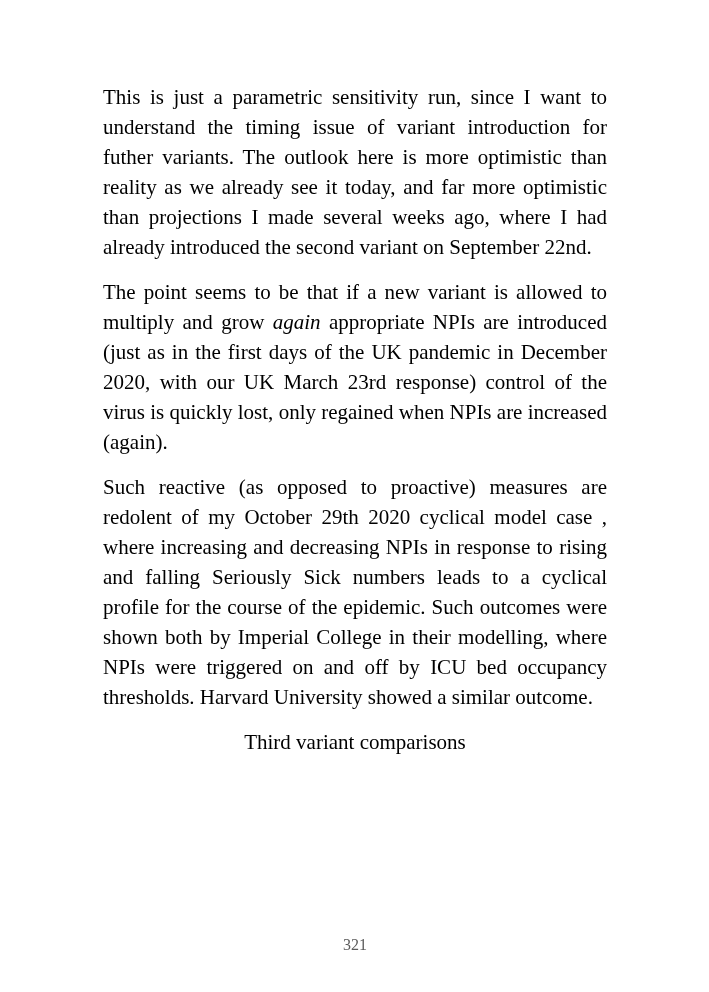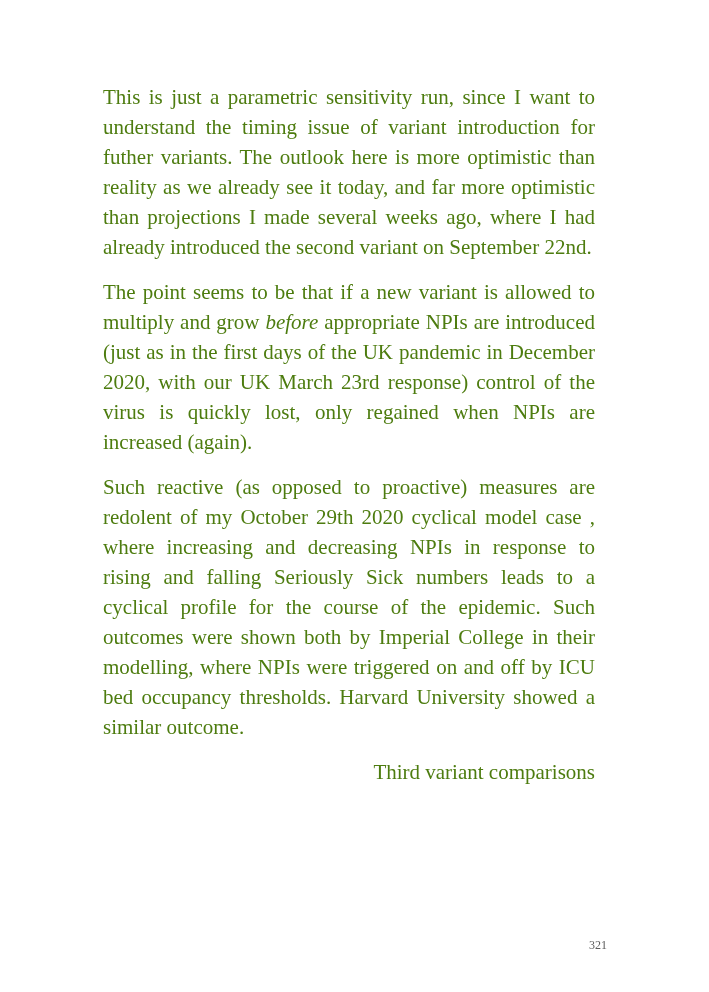--- a/index.html
+++ b/index.html
@@ -14,50 +14,50 @@
     background: #ffffff;
     overflow: hidden;
   }
   .content {
     position: absolute;
     left: 103px;
     top: 82px;
     width: 504px;
   }
   .content p {
-    margin: 0 12px 15px 0;
+    margin: 0 0 15px 0;
     font-family: "Liberation Serif", "DejaVu Serif", serif;
     font-size: 21px;
     line-height: 30px;
-    color: #4d7c0f;
+    color: #000000;
     text-align: justify;
     text-justify: inter-word;
   }
   .content p.no-justify {
-    text-align: right;
+    text-align: center;
   }
   .content em {
     font-style: italic;
   }
   .page-footer {
     position: absolute;
     left: 103px;
     top: 938px;
     width: 504px;
-    text-align: right;
+    text-align: center;
     font-family: "Liberation Serif", "DejaVu Serif", serif;
-    font-size: 12px;
+    font-size: 16px;
     line-height: 14px;
     color: #5c5c5c;
   }
 </style>
 </head>
 <body>
 
 <div class="page">
   <div class="content">
     <p>This is just a parametric sensitivity run, since I want to understand the timing issue of variant introduction for futher variants. The outlook here is more optimistic than reality as we already see it today, and far more optimistic than projections I made several weeks ago, where I had already introduced the second variant on September 22nd.</p>
-    <p><span>The point seems to be that if a new variant is allowed to multiply and grow </span><em>before</em><span> appropriate NPIs are introduced (just as in the first days of the UK pandemic in December 2020, with our UK March 23rd response) control of the virus is quickly lost, only regained when NPIs are increased (again).</span></p>
+    <p><span>The point seems to be that if a new variant is allowed to multiply and grow </span><em>again</em><span> appropriate NPIs are introduced (just as in the first days of the UK pandemic in December 2020, with our UK March 23rd response) control of the virus is quickly lost, only regained when NPIs are increased (again).</span></p>
     <p>Such reactive (as opposed to proactive) measures are redolent of my October 29th 2020 cyclical model case , where increasing and decreasing NPIs in response to rising and falling Seriously Sick numbers leads to a cyclical profile for the course of the epidemic. Such outcomes were shown both by Imperial College in their modelling, where NPIs were triggered on and off by ICU bed occupancy thresholds. Harvard University showed a similar outcome.</p>
     <p class="no-justify">Third variant comparisons</p>
   </div>
   <div class="page-footer">321</div>
 </div>
 
 </body></html>

